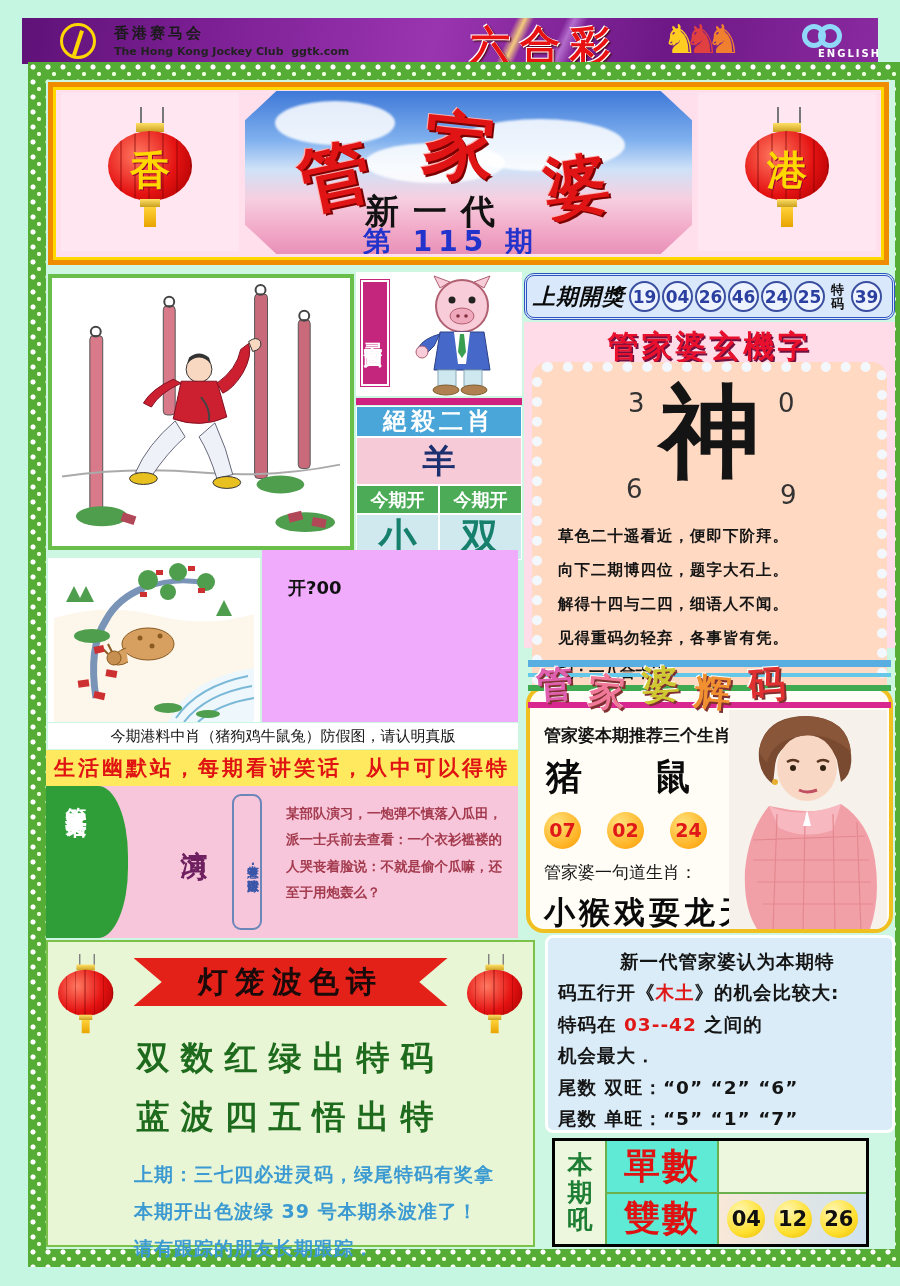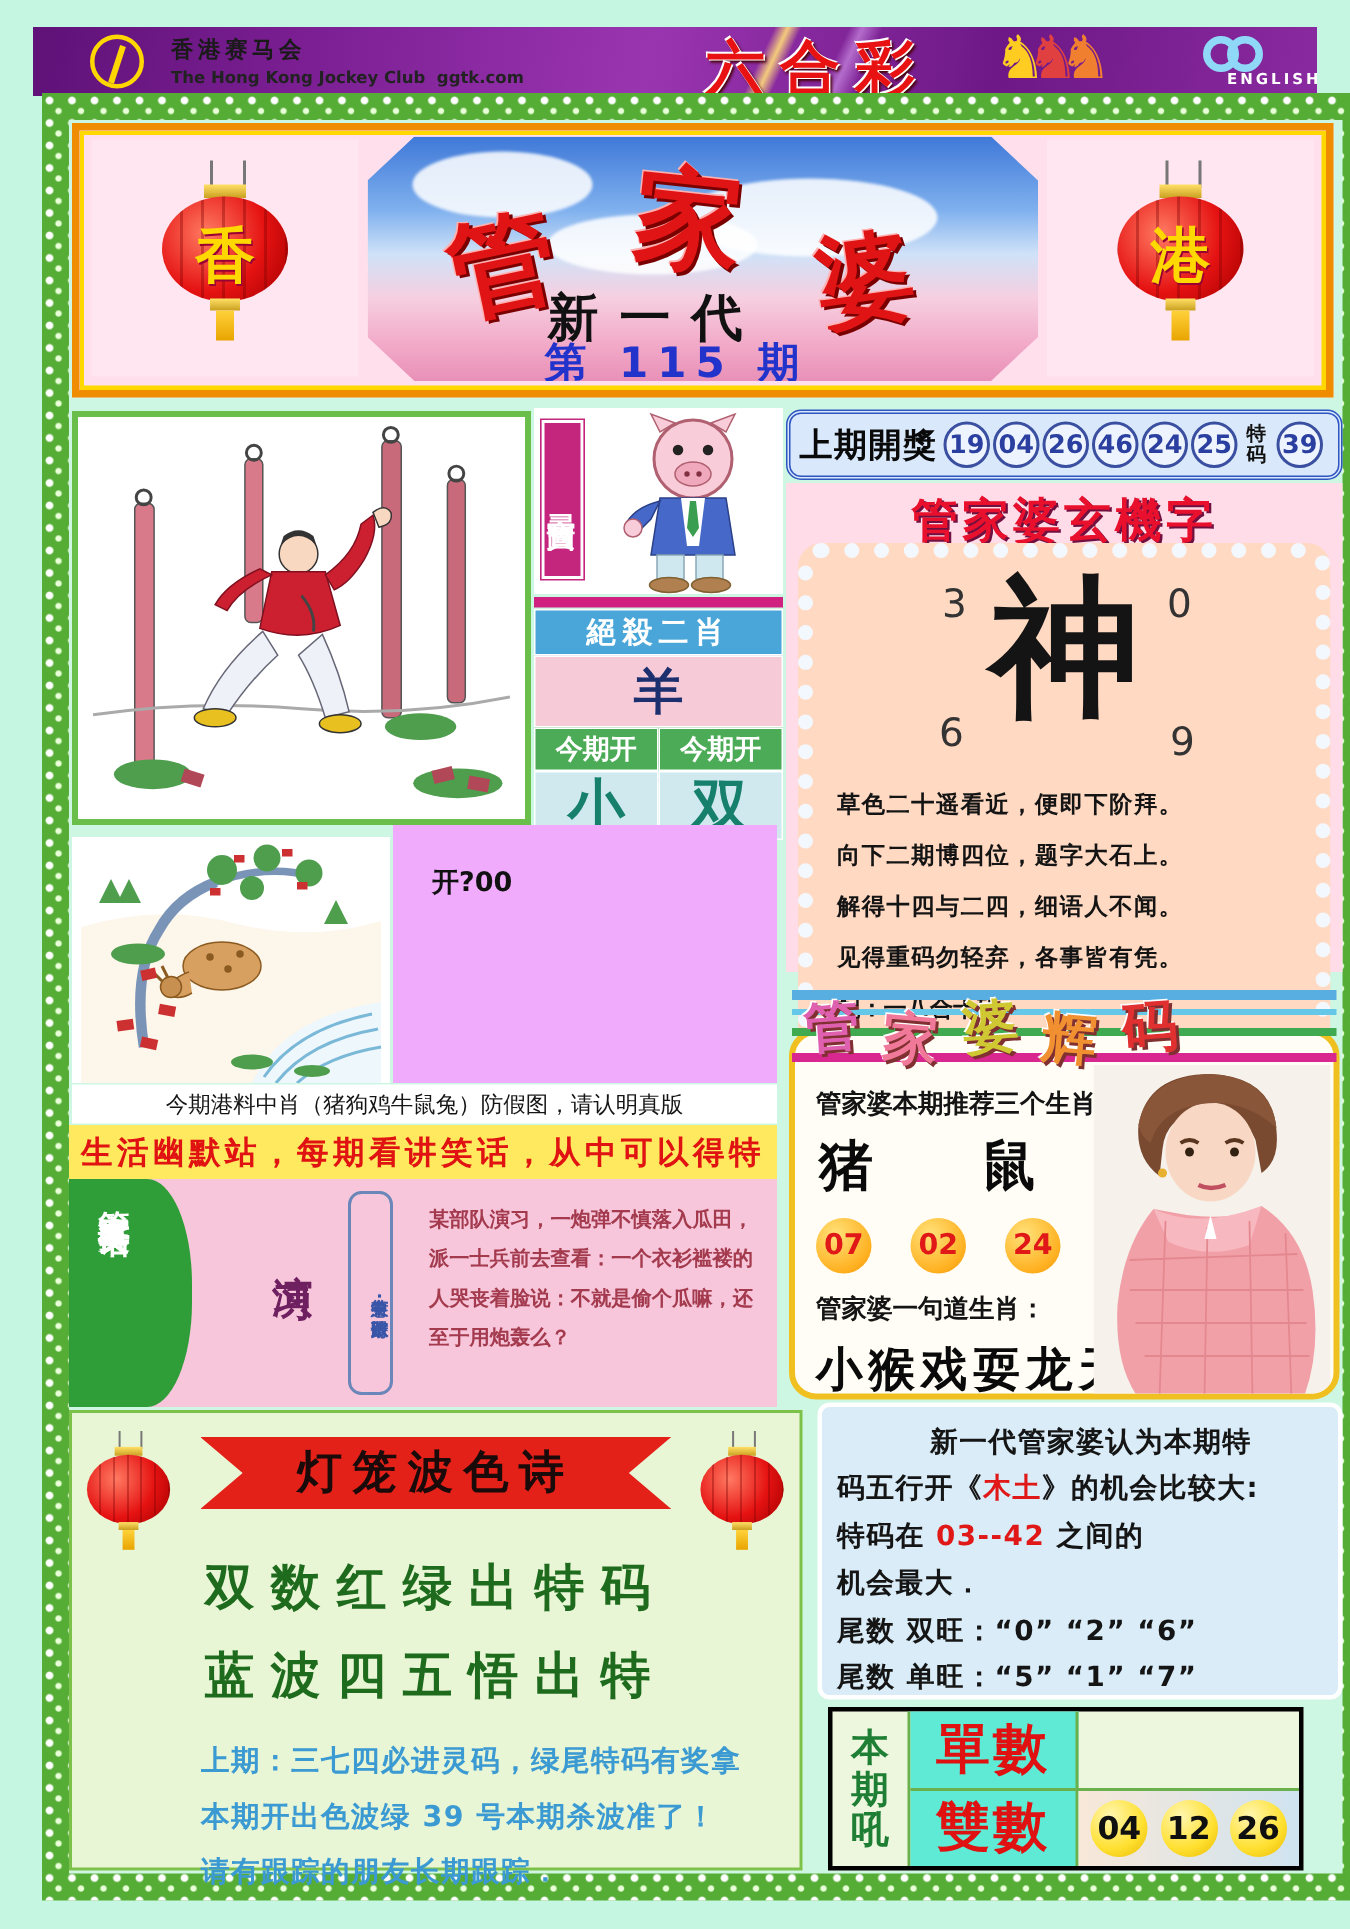--- a/index.html
+++ b/index.html
@@ -70,30 +70,30 @@
 
   
   .treasure{position:absolute;left:310px;top:192px;width:166px;height:124px;background:#fff;}
   .t-label{position:absolute;left:5px;top:8px;width:28px;height:106px;background:#c4267e;border:2px solid #fff;outline:1px solid #c4267e;
     color:#fff;font-size:19px;font-weight:bold;writing-mode:vertical-rl;text-orientation:upright;text-align:center;letter-spacing:4px;box-sizing:border-box;}
   .pig{position:absolute;left:44px;top:0px;width:118px;height:124px;}
   .divider{position:absolute;left:310px;top:318px;width:166px;height:7px;background:#d02080;}
 
   
   .kill{position:absolute;left:310px;top:326px;width:166px;}
-  .k-head{height:29px;line-height:29px;background:#4aa6d8;color:#fff;font-size:20px;font-weight:bold;text-align:center;letter-spacing:4px;border:1px solid #fff;}
+  .k-head{height:29px;line-height:29px;background:#4aa6d8;color:#fff;font-size:24px;font-weight:bold;text-align:center;letter-spacing:4px;border:1px solid #fff;}
   .k-animals{height:46px;line-height:46px;background:#f6cbd7;color:#1c2f6e;font-size:33px;font-weight:bold;text-align:center;letter-spacing:22px;text-indent:22px;border:1px solid #fff;}
   .k-row{display:flex;} .k-row>div{flex:1;border:1px solid #fff;text-align:center;}
   .k-open{height:27px;line-height:27px;background:#4cab57;color:#fff;font-size:18px;font-weight:bold;}
   .k-val{height:44px;line-height:44px;background:#cfe9ef;color:#16806c;font-size:38px;font-weight:bold;}
 
   
   .lastdraw{position:absolute;left:478px;top:193px;width:371px;height:47px;background:#d9e9fb;
     border:3px double #2f55c0;border-radius:10px;box-sizing:border-box;display:flex;align-items:center;padding:0 6px;}
-  .ld-label{color:#0a0a0a;font-size:22px;font-weight:bold;letter-spacing:1px;margin-right:4px;}
+  .ld-label{color:#0a0a0a;font-size:22px;font-weight:bold;letter-spacing:1px;margin-right:4px;font-style:italic;}
   .draw-num{width:31px;height:31px;line-height:29px;border:2px solid #3a4fa0;border-radius:50%;box-sizing:border-box;
     color:#2a3f9f;font-size:17px;font-weight:bold;text-align:center;background:#eef4ff;margin-right:2px;}
   .ld-special{width:17px;line-height:1.05;font-size:13px;font-weight:bold;color:#111;word-break:break-all;margin:0 3px 0 4px;}
 
   
   .mystery{position:absolute;left:478px;top:242px;width:371px;height:326px;background:#ffdce8;}
   .my-title{margin:4px 0 2px;text-align:center;color:#e8102c;font-size:31px;font-weight:bold;letter-spacing:3px;text-shadow:1.5px 1.5px 0 #701040;}
   .my-box{position:absolute;left:8px;top:40px;right:8px;bottom:-74px;background:#ffd9c2;border:10px dotted #f3f8ff;border-radius:16px;box-sizing:border-box;}
   .my-char{position:relative;height:150px;}
   .my-big{position:absolute;left:118px;top:10px;font-size:100px;font-weight:bold;color:#141414;line-height:1;}
@@ -125,21 +125,21 @@
   .hui-titlebar{position:absolute;left:4px;top:0;right:4px;height:62px;
     background-image:linear-gradient(to bottom,transparent 0 8px,#58aee0 8px 15px,transparent 15px 21px,#66c8e8 21px 25px,transparent 25px 33px,#3faa50 33px 39px,transparent 39px 50px,#d82890 50px 56px,transparent 56px);}
   .hui-titlebar .tc{display:inline-block;font-size:37px;font-weight:bold;text-shadow:2px 2px 0 #803030,-1px -1px 0 #fff;margin:8px 8px 0;transform:rotate(-4deg);}
   .hui-titlebar .tc:nth-child(even){transform:rotate(5deg) translateY(8px);}
   .hui-panel{position:absolute;left:2px;top:34px;right:2px;bottom:2px;background:#fffdf5;border:4px solid #f0c020;border-radius:18px;box-sizing:border-box;overflow:hidden;}
   .hui-rec{margin:34px 0 0 14px;color:#141414;font-size:17px;font-weight:bold;}
   .hui-animals{margin:6px 0 0 16px;color:#0a0a0a;font-size:36px;font-weight:bold;letter-spacing:30px;}
   .hui-balls{margin:10px 0 0 14px;display:flex;gap:26px;}
   .hui-balls .ball{width:37px;height:37px;line-height:37px;border-radius:50%;text-align:center;
     background:radial-gradient(circle at 35% 30%,#ffe27a,#ffb020 70%,#e89000);color:#e01818;font-size:19px;font-weight:bold;}
-  .hui-one{margin:12px 0 0 14px;color:#141414;font-size:17px;font-weight:bold;}
+  .hui-one{margin:12px 0 0 14px;color:#141414;font-size:17px;font-weight:normal;}
   .hui-phrase{margin:8px 0 0 14px;color:#0a0a0a;font-size:31px;font-weight:bold;letter-spacing:4px;}
   .woman{position:absolute;right:2px;top:20px;width:158px;height:222px;}
 
   
   .poem{position:absolute;left:0;top:860px;width:489px;height:307px;background:#e9f6d5;border:2px solid #7cc24a;box-sizing:border-box;}
   .ribbon{position:relative;margin:16px auto 0;width:314px;height:48px;line-height:48px;background:#e32119;
     clip-path:polygon(0 0,100% 0,91% 50%,100% 100%,0 100%,9% 50%);
     color:#1a0a0a;font-size:30px;font-weight:bold;text-align:center;letter-spacing:7px;}
   .poem .lantern.pl{position:absolute;left:6px;top:12px;}
   .poem .lantern.pr{position:absolute;right:-26px;top:12px;}

